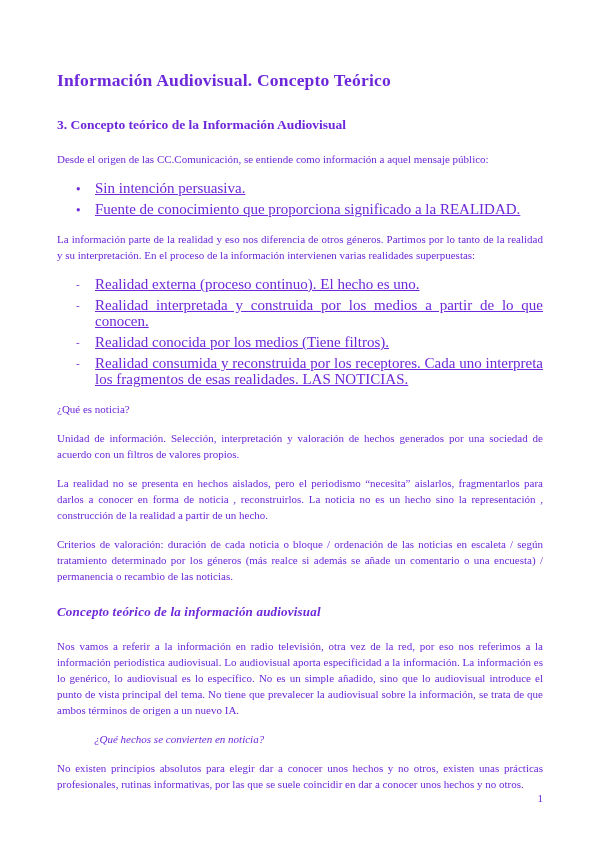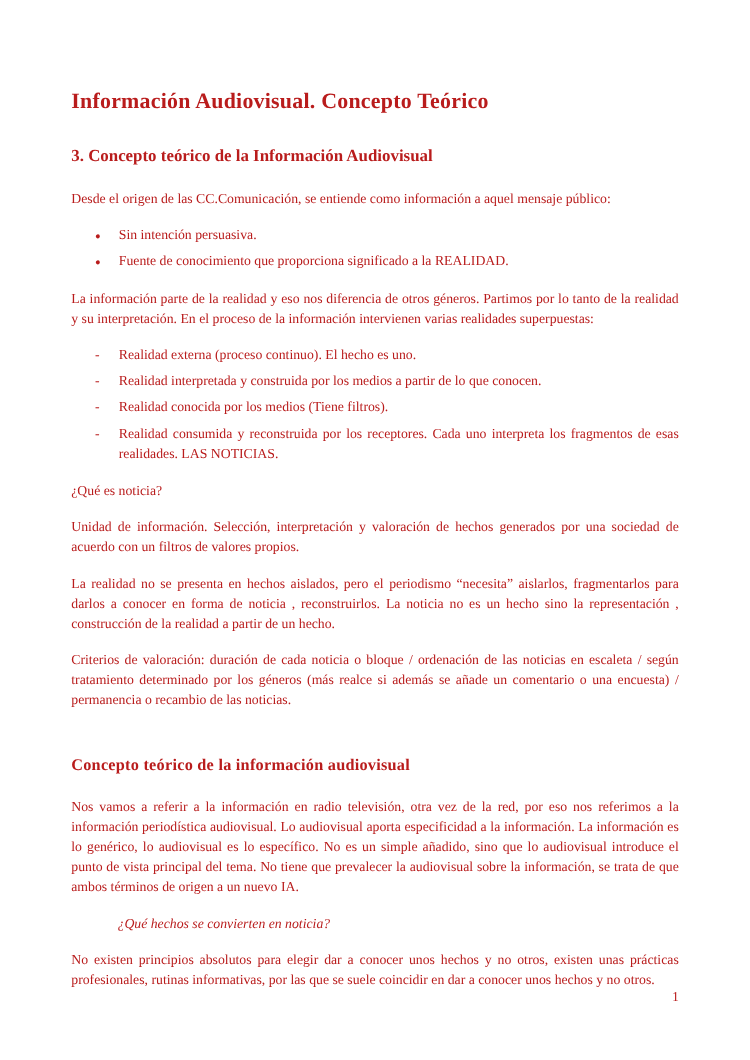--- a/index.html
+++ b/index.html
@@ -8,38 +8,39 @@
     background: #ffffff;
   }
   .page {
     position: relative;
     width: 600px;
     height: 848px;
     background: #ffffff;
     box-sizing: border-box;
     padding: 70px 57px 0 57px;
     font-family: "Liberation Serif", "DejaVu Serif", serif;
-    color: #b91c1c;
+    color: #6d28d9;
     overflow: hidden;
   }
   .doc-title {
     font-size: 17.5px;
     font-weight: bold;
     margin: 0 0 26px 0;
     letter-spacing: 0.2px;
   }
   .section-heading {
     font-size: 13.5px;
     font-weight: bold;
     margin: 0 0 18px 0;
   }
   .section-heading.second {
-    margin-top: 36px;
+    margin-top: 20px;
     font-size: 13px;
     letter-spacing: 0.2px;
+    font-style: italic;
   }
   .para {
     font-size: 11px;
     line-height: 16px;
     text-align: justify;
     margin: 0 0 13px 0;
   }
   .question {
     font-size: 11px;
     line-height: 16px;
@@ -49,24 +50,25 @@
     font-style: italic;
     margin-left: 37px;
   }
   ul.doc-list {
     list-style: none;
     margin: 0 0 14px 0;
     padding: 0 0 0 38px;
   }
   ul.doc-list li {
     position: relative;
-    font-size: 11px;
+    font-size: 15px;
     line-height: 16px;
     text-align: justify;
     margin-bottom: 5px;
+    text-decoration: underline;
   }
   ul.bullet-list li::before {
     content: "●";
     position: absolute;
     left: -19px;
     top: 1px;
     font-size: 7.5px;
   }
   ul.dash-list li::before {
     content: "-";

